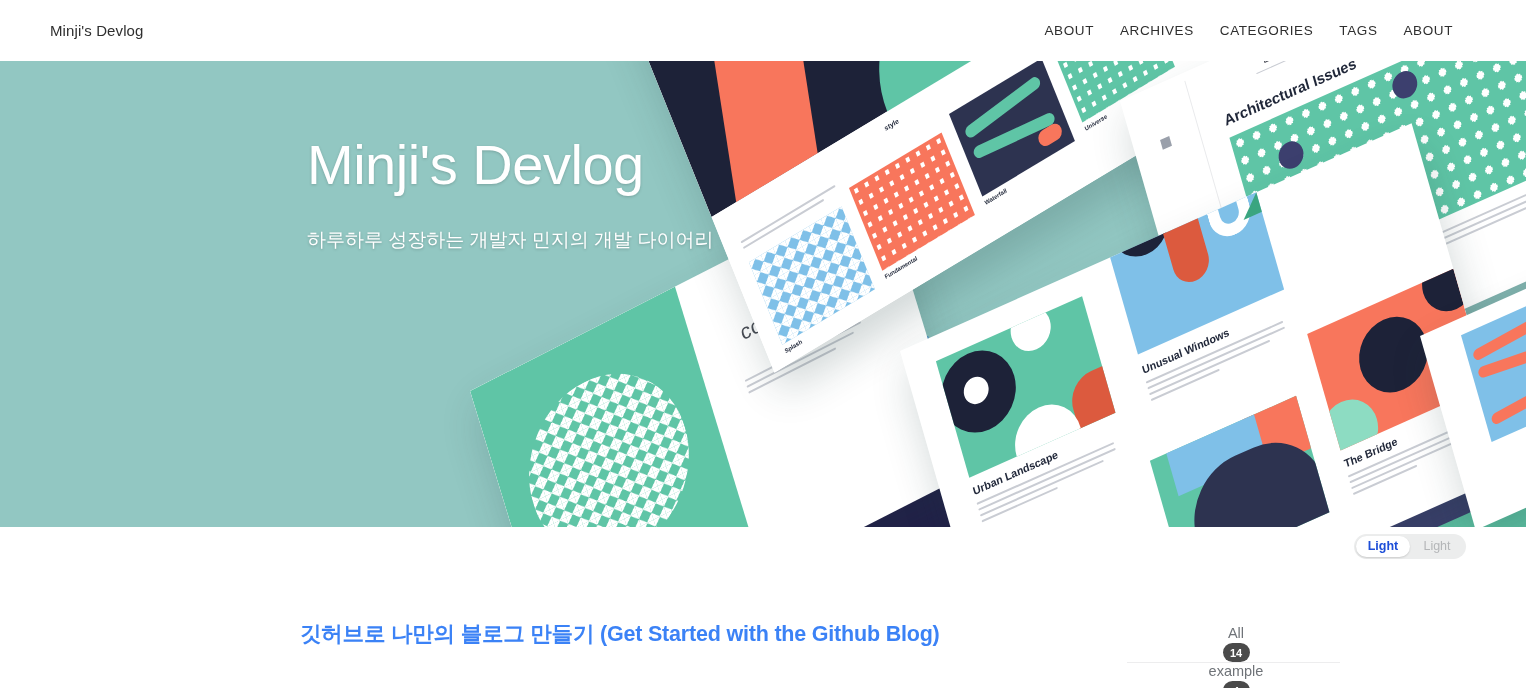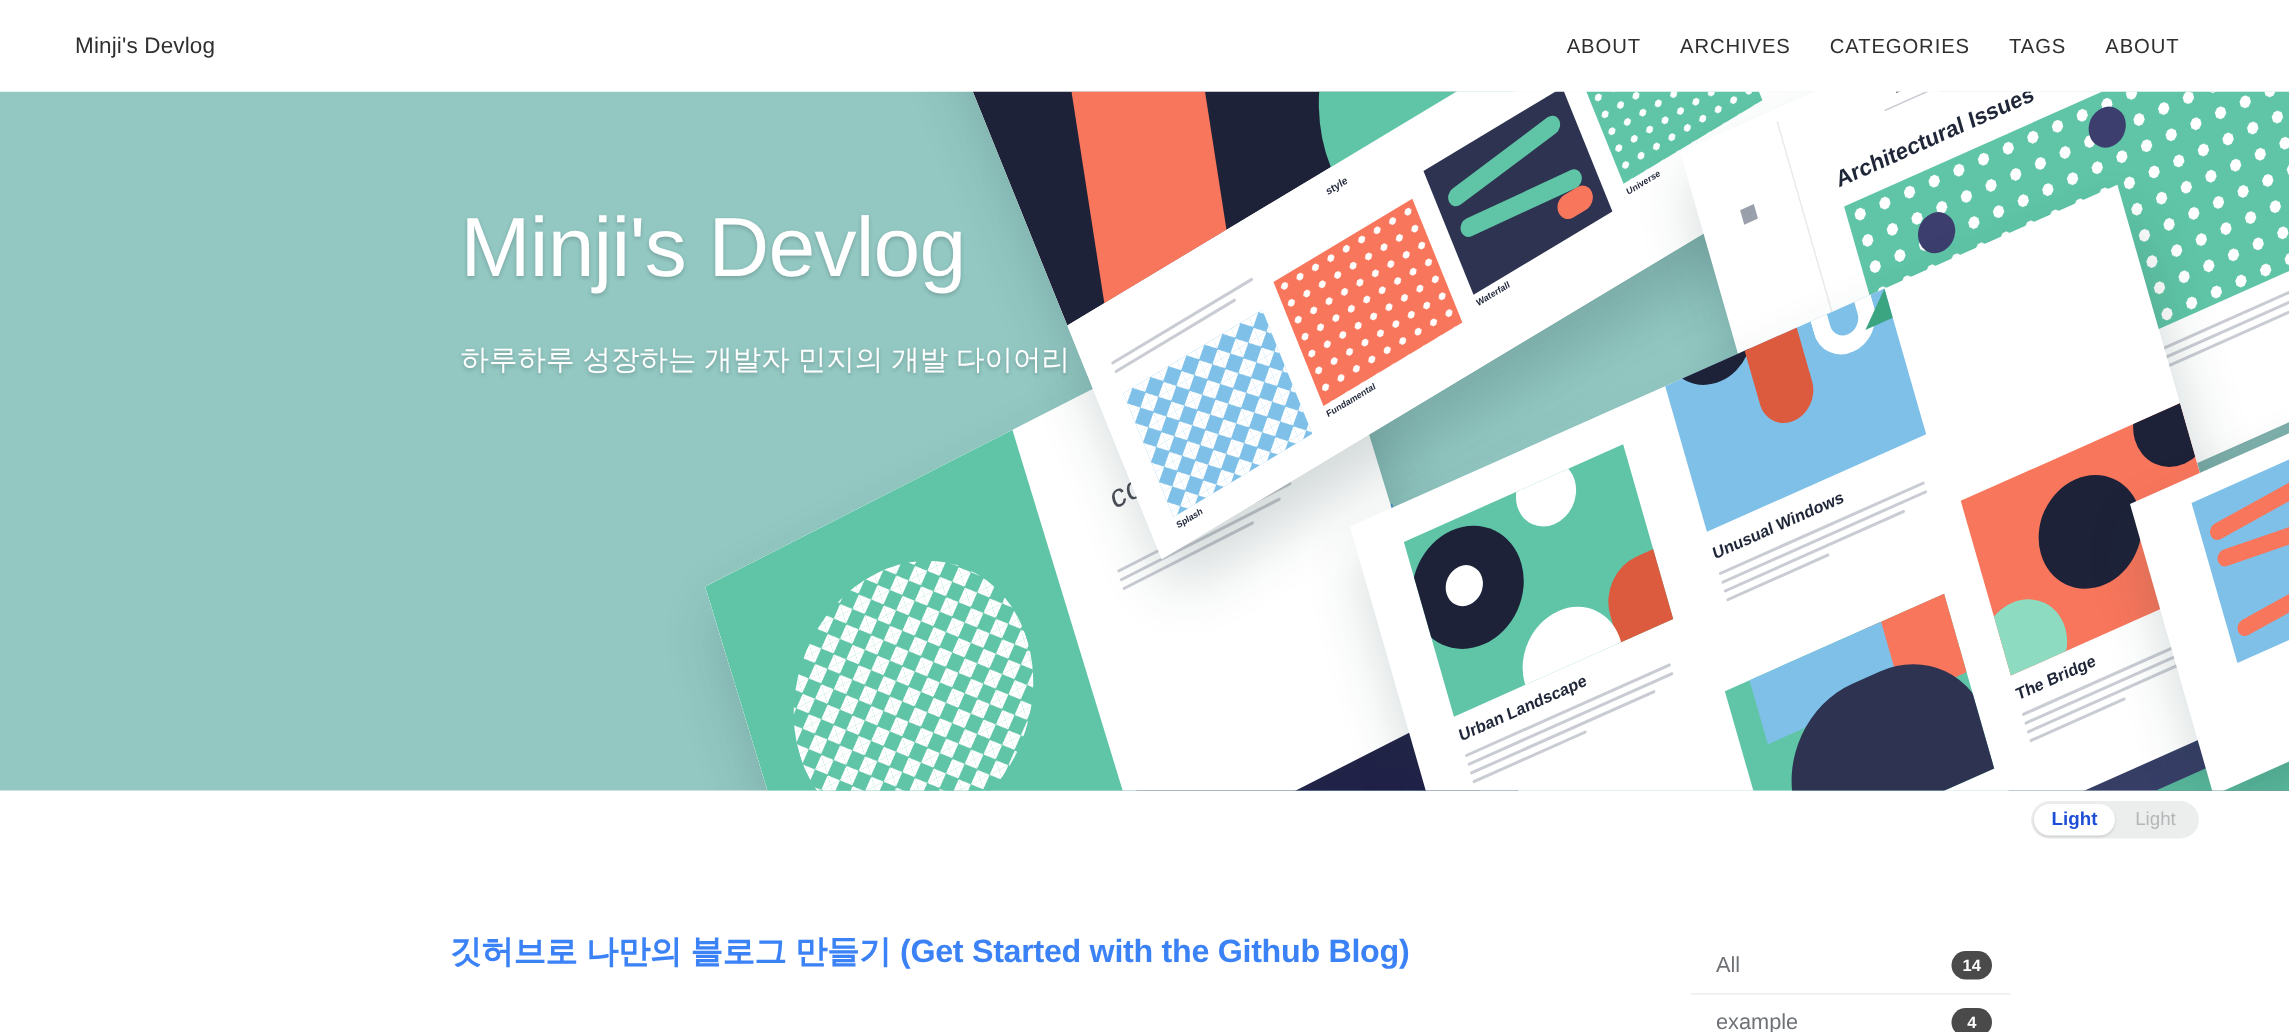--- a/index.html
+++ b/index.html
@@ -268,20 +268,21 @@
     margin-left: 115px;
     padding-top: 4px;
   }
   .cat-row {
     display: flex;
     align-items: center;
     justify-content: space-between;
     height: 38px;
     padding: 0 12px 0 17px;
     border-bottom: 1px solid #ededee;
+    flex-direction: column;
   }
   .cat-name { font-size: 14.5px; color: #6f7378; }
   .cat-badge {
     min-width: 27px;
     height: 19px;
     background: #4a4a4a;
     color: #fff;
     border-radius: 10px;
     font-size: 11px;
     font-weight: 700;

